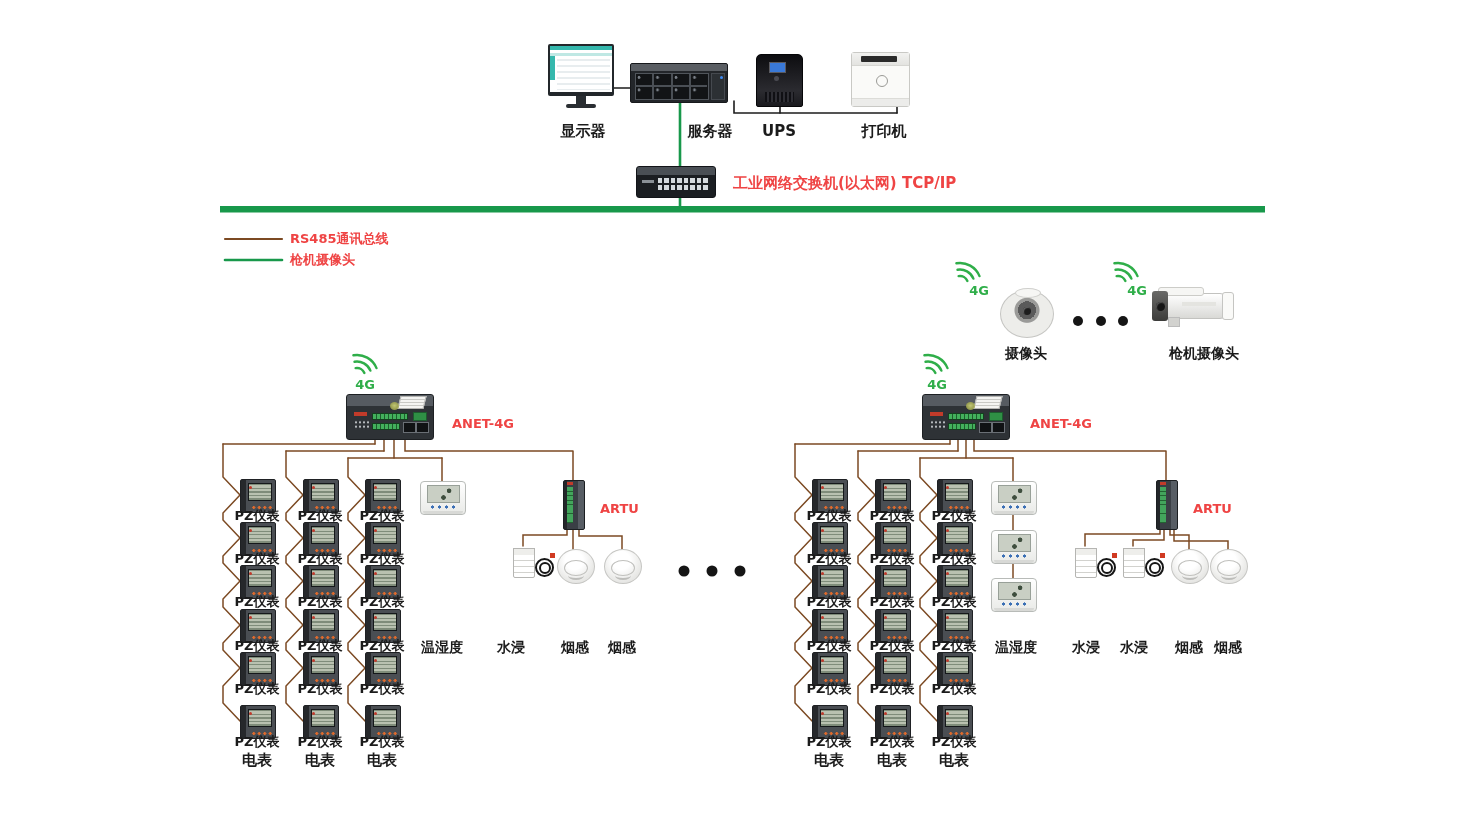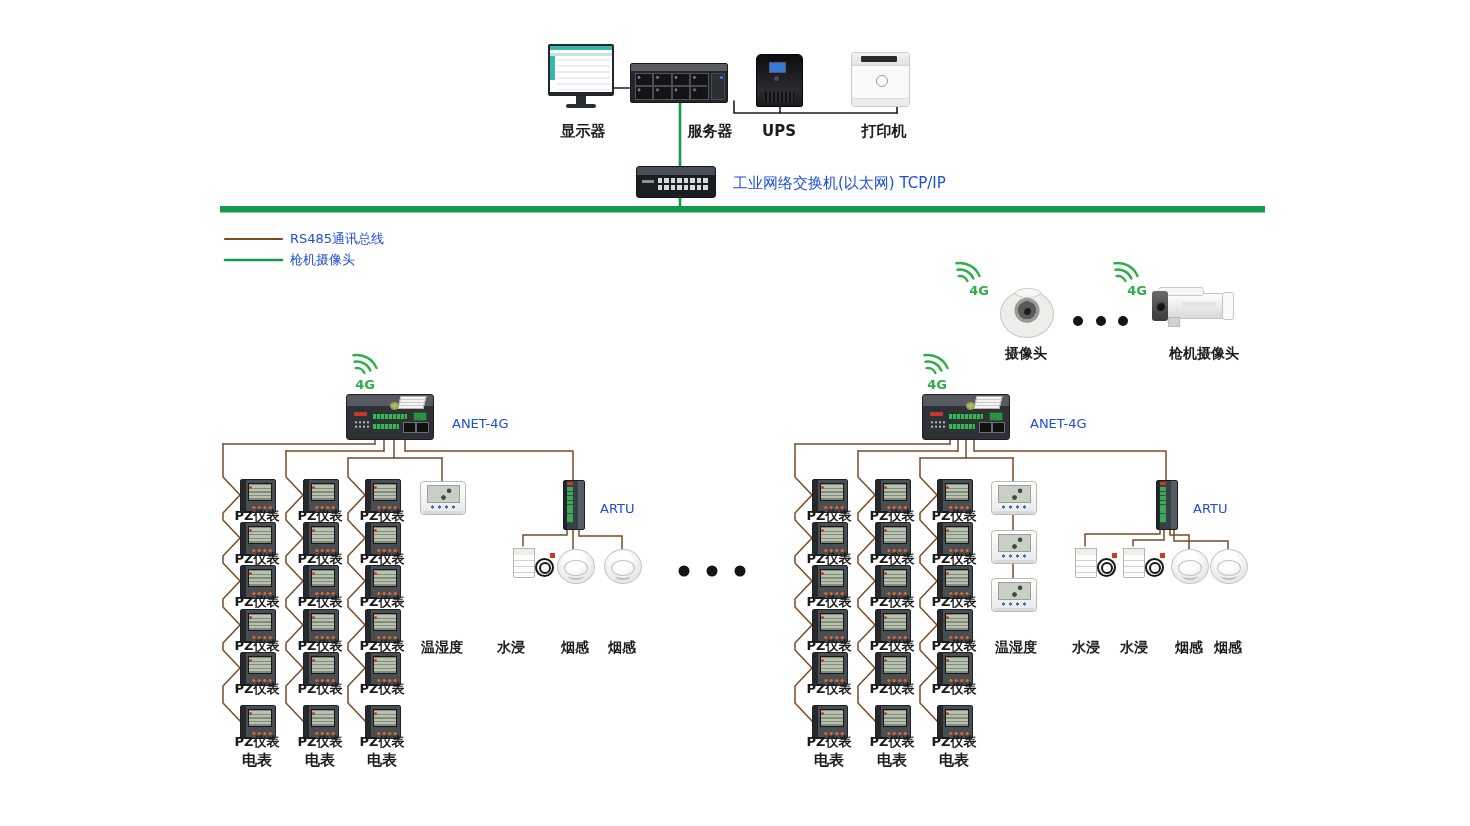--- a/index.html
+++ b/index.html
@@ -3,21 +3,21 @@
 <meta charset="utf-8">
 <style>
   html,body{margin:0;padding:0;background:#fff;}
   #stage{position:relative;width:1320px;height:826px;background:#fff;overflow:hidden;
          font-family:"DejaVu Sans","Liberation Sans",sans-serif;}
   #wires{position:absolute;left:0;top:0;width:1470px;height:826px;}
   #gen{position:absolute;left:0;top:0;width:0;height:0;}
   .dev,.lbl,.lbl-l{position:absolute;}
   .dev i{display:block;position:absolute;}
   .lbl{transform:translate(-50%,-50%);font-size:14px;font-weight:700;color:#1b1b1b;white-space:nowrap;}
-  .lbl-l{transform:translate(0,-50%);font-size:14px;font-weight:400;color:#1d4ed8;white-space:nowrap;}
+  .lbl-l{transform:translate(0,-50%);font-size:14px;font-weight:700;color:#ef4444;white-space:nowrap;}
   .f15{font-size:15px;}.f13{font-size:13px;}
   .g4{color:#2fae49;font-size:13px;font-weight:700;}
 
   
   .monitor{width:66px;height:64px;}
   .mon-frame{position:absolute;left:0;top:0;width:62px;height:48px;background:#23272b;border-radius:2px;padding:2px;}
   .mon-scr{position:absolute;left:2px;top:2px;width:62px;height:46px;background:#fff;overflow:hidden;border:0;}
   .mon-bar{left:0;top:0;width:100%;height:4px;background:#35b8ad;}
   .mon-bar2{left:0;top:7px;width:100%;height:3px;background:#bfe8e4;}
   .mon-side{left:0;top:10px;width:5px;height:24px;background:#35b8ad;}

